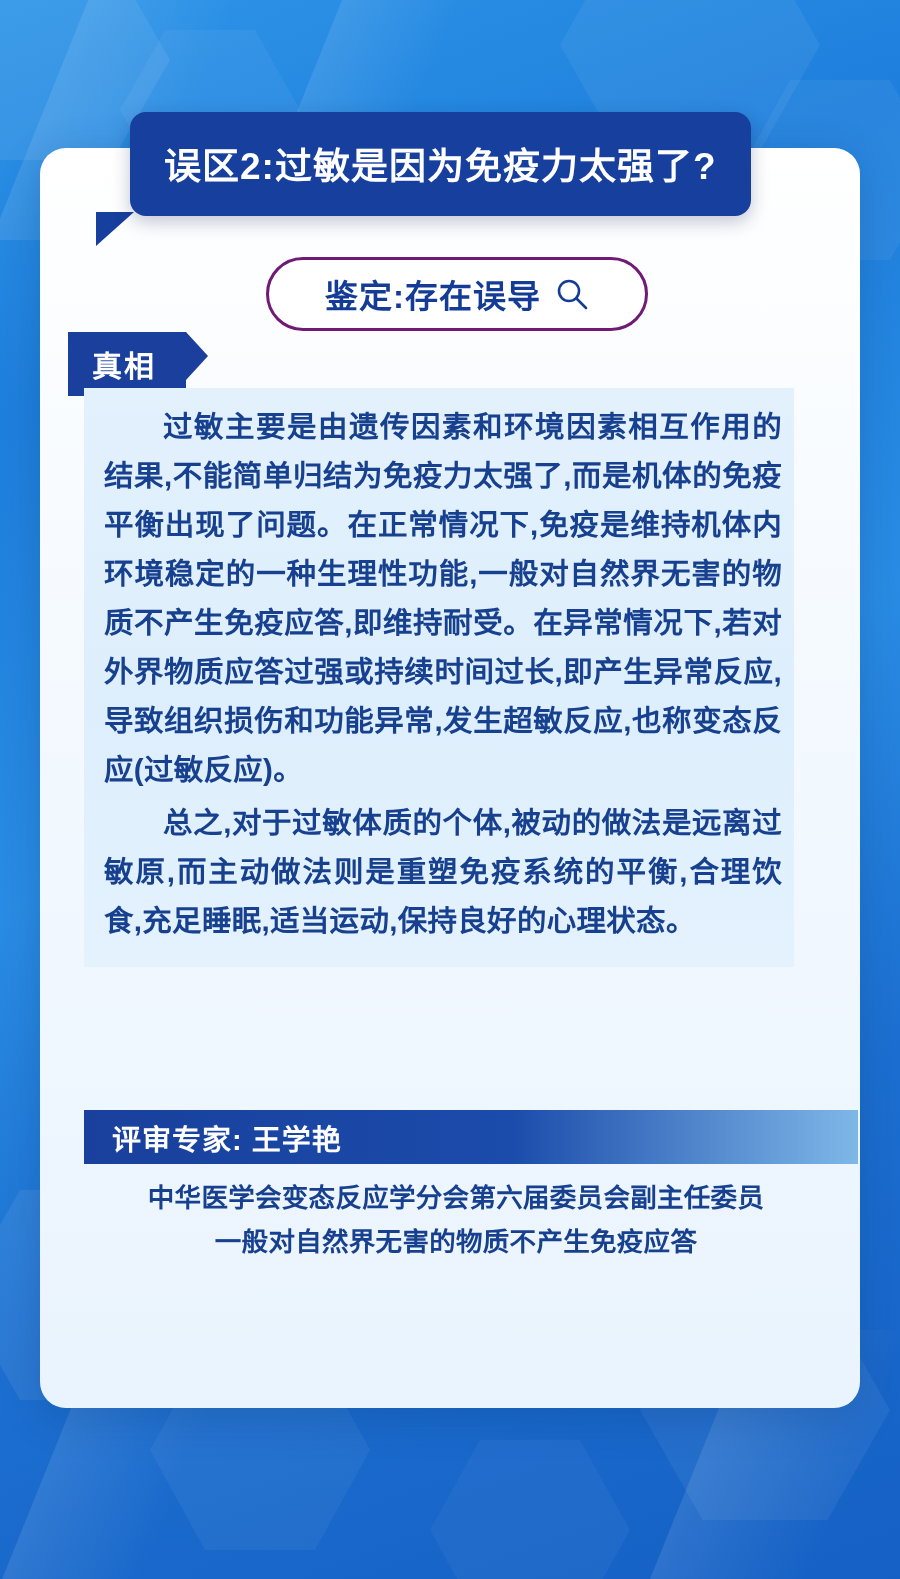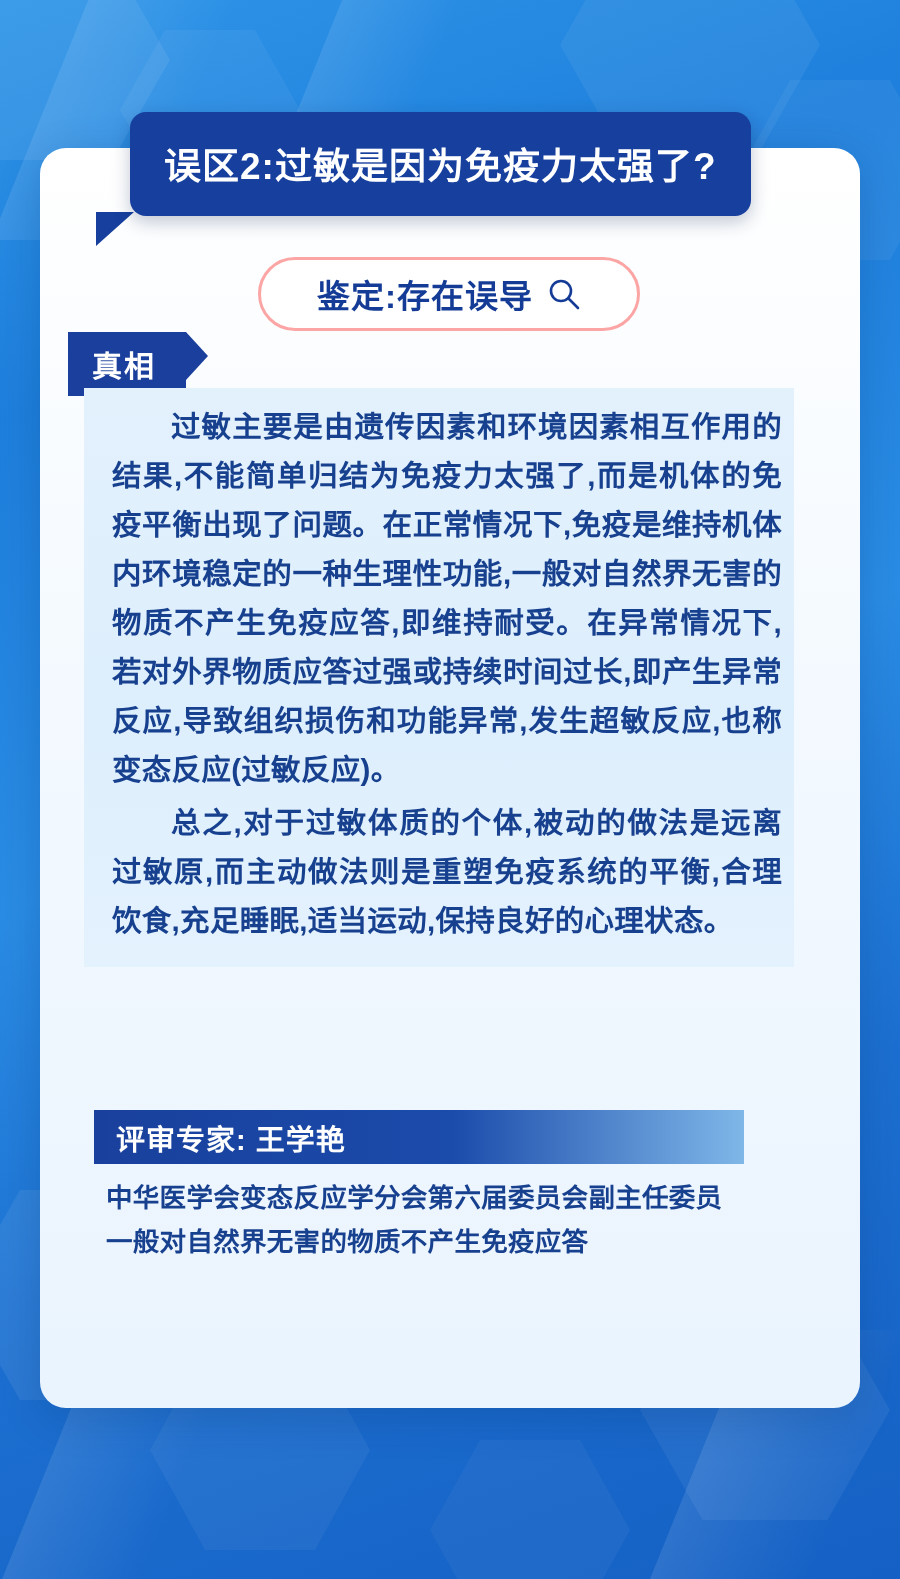--- a/index.html
+++ b/index.html
@@ -69,25 +69,25 @@
     width: 0;
     height: 0;
     border-left: 0px solid transparent;
     border-top: 34px solid #163f9e;
     border-right: 38px solid transparent;
   }
 
   
   .verdict {
     position: absolute;
-    left: 258px;
+    left: 266px;
     top: 257px;
     width: 382px;
     height: 74px;
-    border: 3px solid #fca5a5;
+    border: 3px solid #701a75;
     border-radius: 40px;
     background: #ffffff;
     display: flex;
     align-items: center;
     justify-content: center;
     gap: 14px;
     box-sizing: border-box;
   }
   .verdict-text {
     color: #143c96;
@@ -138,48 +138,48 @@
     background: linear-gradient(180deg, #e3f1fd 0%, #ddeefc 55%, #e4f2fe 100%);
     padding: 14px 12px 18px 12px;
     box-sizing: border-box;
   }
   .para {
     color: #17408f;
     font-size: 29.5px;
     line-height: 49px;
     font-weight: bold;
     text-indent: 2em;
-    margin: 0 0 4px 16px;
+    margin: 0 0 4px 8px;
     text-align: justify;
     letter-spacing: 0.3px;
   }
 
   
   .expert-bar {
     position: absolute;
     left: 84px;
     top: 1110px;
-    width: 650px;
+    width: 774px;
     height: 54px;
     background: linear-gradient(90deg, #19409c 0%, #1b4bab 55%, #7fb7e8 100%);
     color: #fff;
     font-size: 29px;
     font-weight: bold;
     display: flex;
     align-items: center;
-    padding-left: 22px;
+    padding-left: 28px;
     box-sizing: border-box;
     letter-spacing: 1px;
-    margin-left: 10px;
   }
   .expert-list {
     position: absolute;
     left: 106px;
     top: 1176px;
     width: 700px;
+    text-align: center;
   }
   .expert-line {
     color: #17408f;
     font-size: 26.5px;
     line-height: 44px;
     font-weight: bold;
     letter-spacing: 0.3px;
   }
 </style>
 </head>

